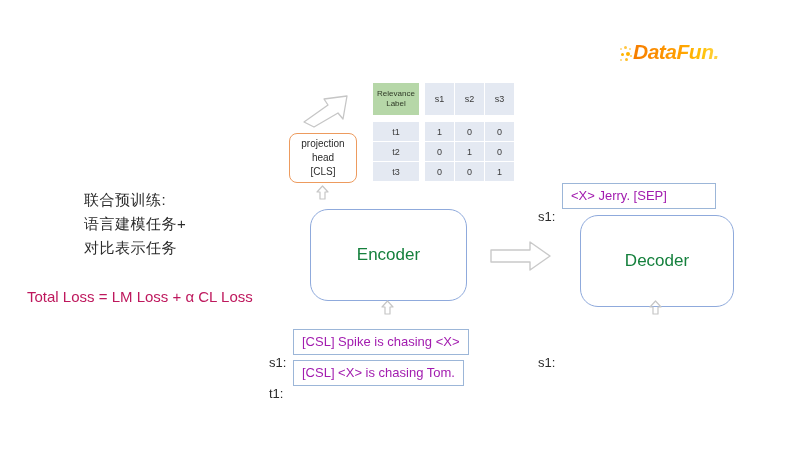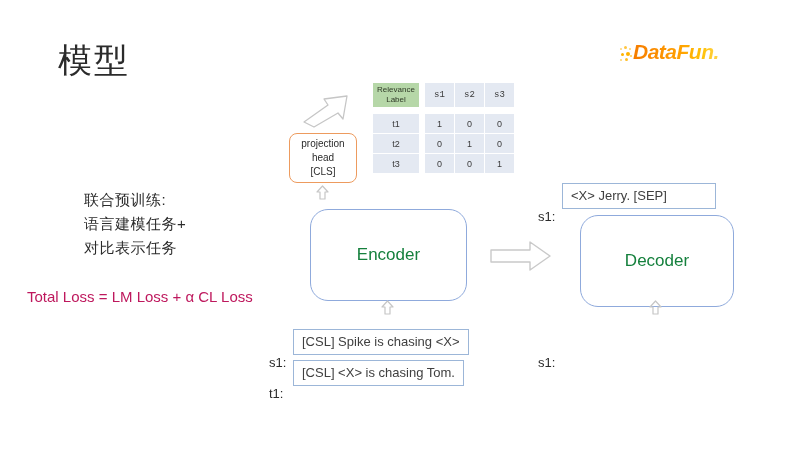--- a/index.html
+++ b/index.html
@@ -108,21 +108,21 @@
     background: #e4e9f2;
   }
   #matrix td.hdr-label {
     width: 46px;
     background: #b6d7a8;
     font-size: 8px;
     line-height: 10px;
     color: #2f3a27;
     height: 24px;
   }
-  #matrix td.hdr-col { width: 29px; height: 24px; font-family: Liberation Mono, monospace; }
+  #matrix td.hdr-col { width: 29px; height: 32px; }
   #matrix td.rowlbl { width: 46px; }
   #matrix td.cell   { width: 29px; }
   #matrix tr.spacer td {
     background: transparent;
     height: 5px;
     padding: 0;
     font-size: 0;
     line-height: 0;
   }
   #matrix td.gapcol { background: transparent; width: 4px; }
@@ -172,21 +172,21 @@
     color: #2b2b2b;
     width: 24px;
     text-align: left;
     flex: 0 0 auto;
     margin-top: 42px;
   }
   .sent-box {
     border: 1px solid #9cb6d8;
     background: #ffffff;
     font-size: 13px;
-    color: #404040;
+    color: #a21caf;
     padding: 4px 8px;
     white-space: nowrap;
     line-height: 16px;
   }
   #row-enc-s1 { left: 269px; top: 313px; }
   #row-enc-t1 { left: 269px; top: 344px; }
   #row-dec-top { left: 538px; top: 167px; }
   #row-dec-bot { left: 538px; top: 313px; }
   #row-dec-top .sent-box { width: 136px; }
   #row-dec-bot .sent-box { width: 136px; }
@@ -204,21 +204,20 @@
   #up-dec-bot { left: 649px; top: 300px; }
 
   .big-arrow { position: absolute; left: 490px; top: 240px; width: 62px; height: 32px; }
   .diag-arrow { position: absolute; left: 302px; top: 92px; width: 52px; height: 36px; }
 </style>
 </head>
 <body>
 
 <div id="slide">
 
-  <div id="slide-title">模型</div>
 
   <div id="logo">
     <div id="logo-dots">
       <span class="logo-dot" style="left:0px;  top:2px;  width:2px; height:2px; opacity:.55;"></span>
       <span class="logo-dot" style="left:4px;  top:0px;  width:3px; height:3px; opacity:.75;"></span>
       <span class="logo-dot" style="left:9px;  top:2px;  width:2px; height:2px; opacity:.6;"></span>
       <span class="logo-dot" style="left:1px;  top:7px;  width:3px; height:3px;"></span>
       <span class="logo-dot" style="left:6px;  top:6px;  width:4px; height:4px;"></span>
       <span class="logo-dot" style="left:0px;  top:13px; width:2px; height:2px; opacity:.6;"></span>
       <span class="logo-dot" style="left:5px;  top:12px; width:3px; height:3px; opacity:.85;"></span>

